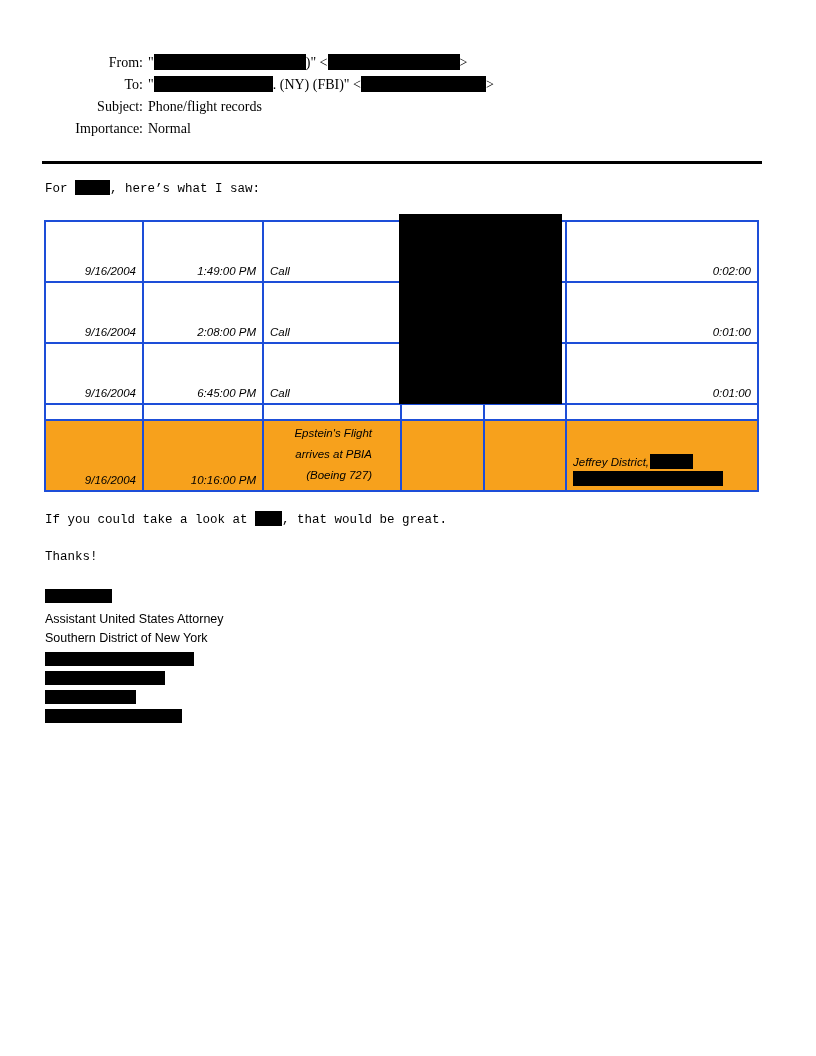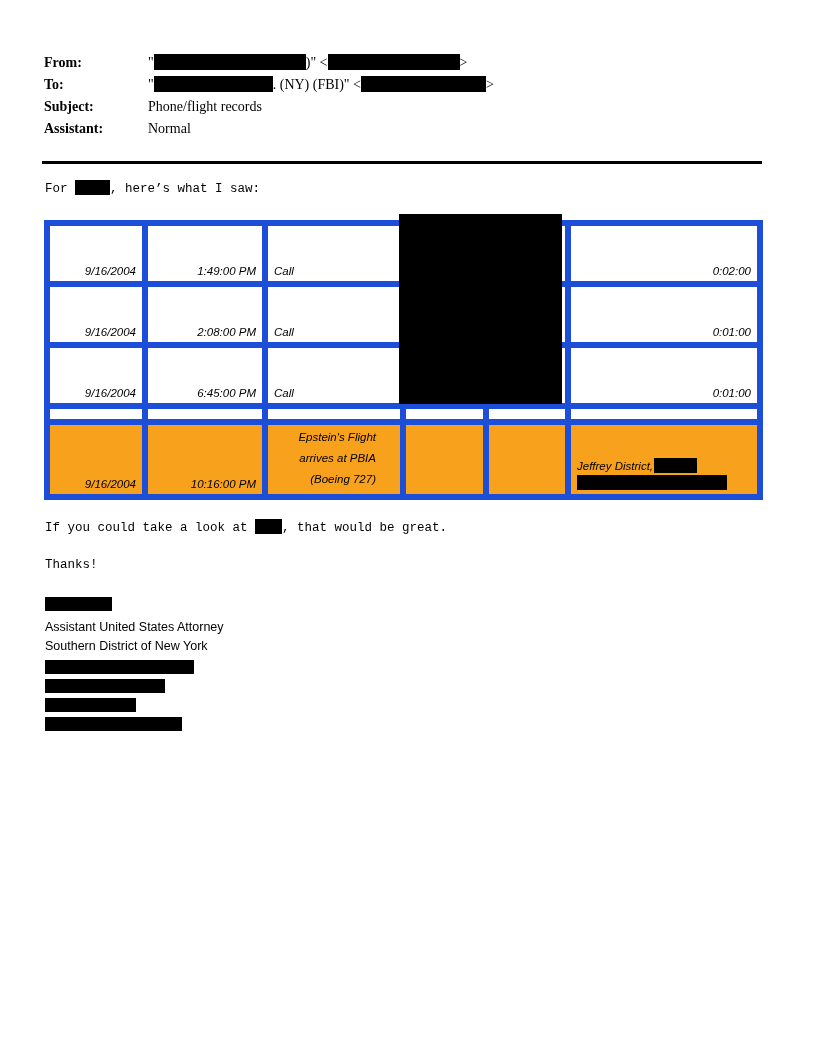--- a/index.html
+++ b/index.html
@@ -8,35 +8,35 @@
     width:816px; height:1056px;
     margin:0 auto;
     background:#ffffff;
     overflow:hidden;
     font-family:"Liberation Serif", serif;
     color:#000;
   }
   
   .email-header { padding-top:52px; padding-left:44px; font-size:14px; line-height:22px; }
   .hrow { display:flex; white-space:nowrap; }
-  .hlabel { width:99px; text-align:left; font-weight:bold; flex:0 0 auto; }
+  .hlabel { width:99px; text-align:right; font-weight:normal; flex:0 0 auto; }
   .hvalue { margin-left:5px; }
   .redact { background:#000; display:inline-block; }
   .hredact { height:16px; vertical-align:-3px; }
   
   .divider { margin:21px 0 0 42px; width:720px; height:3px; background:#000; }
   
   .bodytext { font-family:Liberation Mono, monospace; font-size:12.5px; line-height:17px; }
   .intro { margin:16px 0 0 45px; }
   .iredact { height:15px; vertical-align:-3px; }
   
   .table-wrap { position:relative; margin:22px 0 0 44px; width:713px; }
   table.records { border-collapse:collapse; table-layout:fixed; width:713px;
     font-family:"Liberation Sans", sans-serif; font-style:italic; font-size:11.5px; }
-  table.records td { border:6px solid #1d4ed8; vertical-align:bottom; padding:2px 6px 4px 6px; overflow:hidden; }
+  table.records td { border:2px solid #1d4ed8; vertical-align:bottom; padding:2px 6px 4px 6px; overflow:hidden; }
   tr.tall { height:61px; }
   tr.thin { height:16px; }
   tr.thin td { padding:0; }
   tr.orange { height:49px; background:#F7A11C; }
   td.num { text-align:right; }
   td.desc .wrapblock { display:inline-block; width:102px; line-height:21px;text-align:right; }
   td.party { padding-left:8px; padding-bottom:2px; line-height:16px; }
   .party-redact { width:43px; height:15px; vertical-align:-3px; margin-left:1px; }
   .party-redact2 { display:block; width:150px; height:15px; margin-top:1px; }
   .big-redaction { position:absolute; left:355px; top:-6px; width:163px; height:190px; background:#000; }
@@ -61,21 +61,21 @@
     </div>
     <div class="hrow">
       <span class="hlabel">To:</span>
       <span class="hvalue"><span>"</span><span class="redact hredact" style="width:119px;"></span><span>. (NY) (FBI)" &lt;</span><span class="redact hredact" style="width:125px;"></span><span>&gt;</span></span>
     </div>
     <div class="hrow">
       <span class="hlabel">Subject:</span>
       <span class="hvalue">Phone/flight records</span>
     </div>
     <div class="hrow">
-      <span class="hlabel">Assistant:</span>
+      <span class="hlabel">Importance:</span>
       <span class="hvalue">Normal</span>
     </div>
   </div>
 
   <div class="divider"></div>
 
   <p class="bodytext intro"><span>For</span> <span class="redact iredact" style="width:35px;"></span><span>, here’s what I saw:</span></p>
 
   <div class="table-wrap">
     <table class="records">

